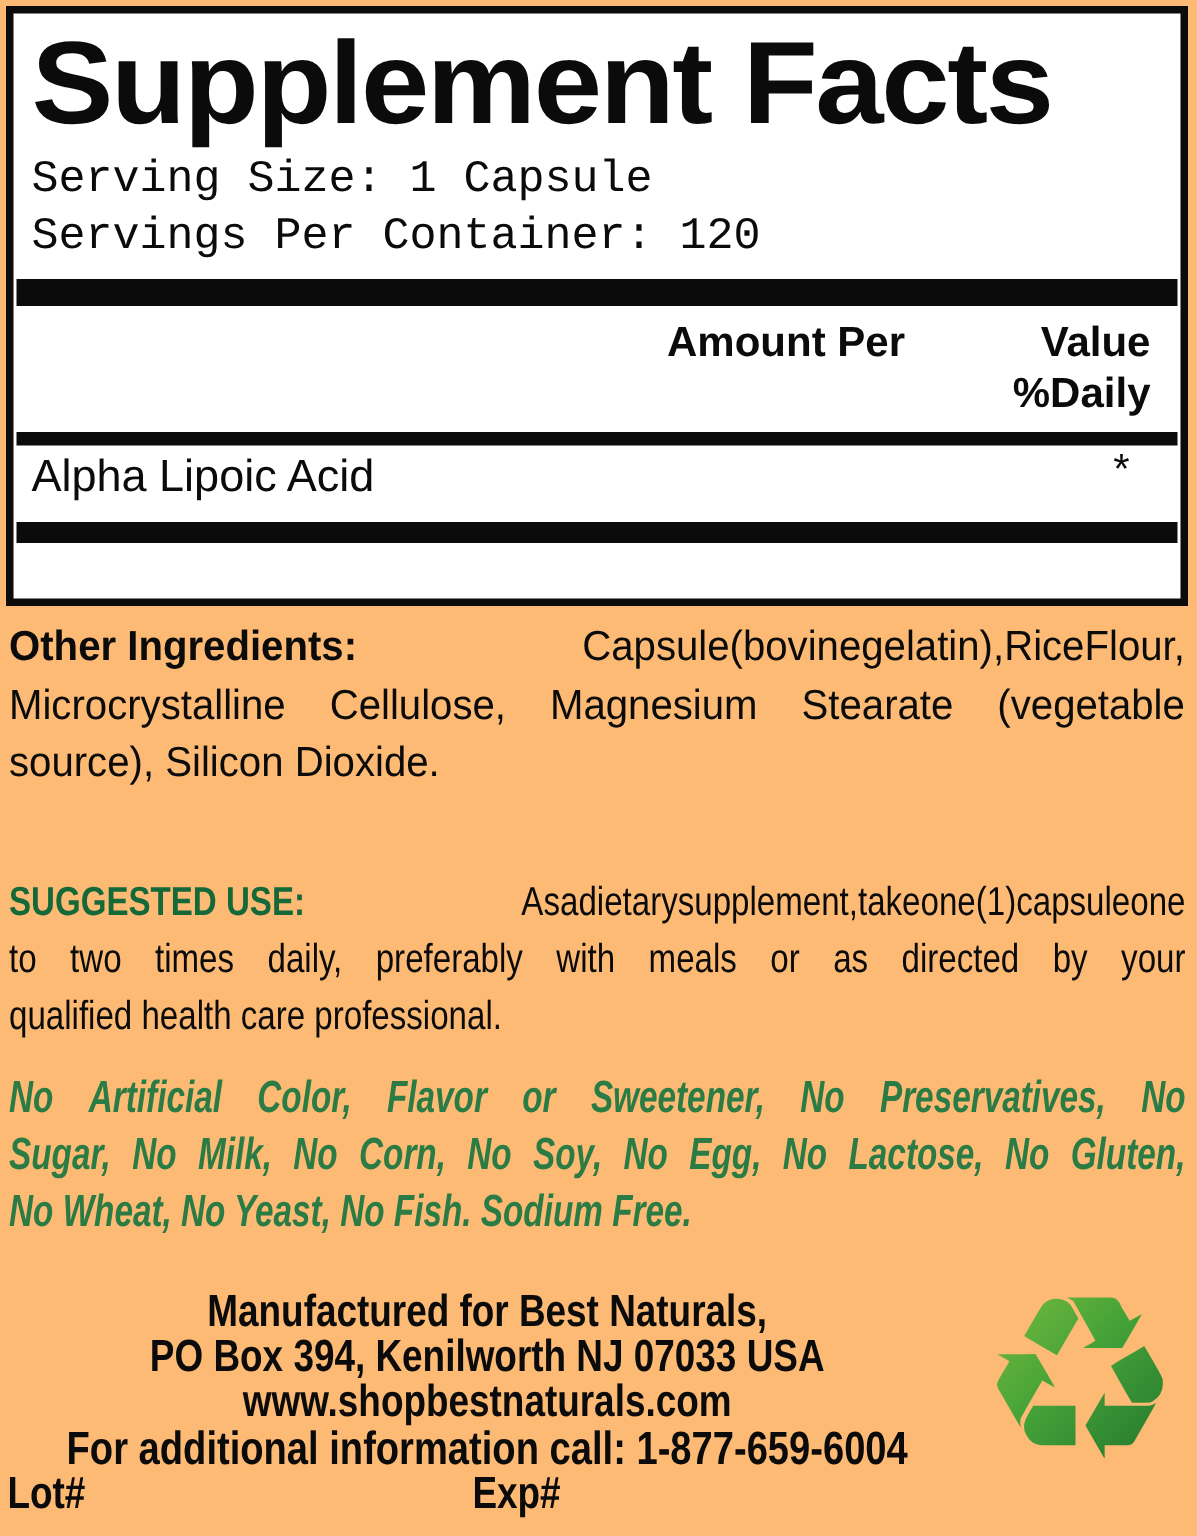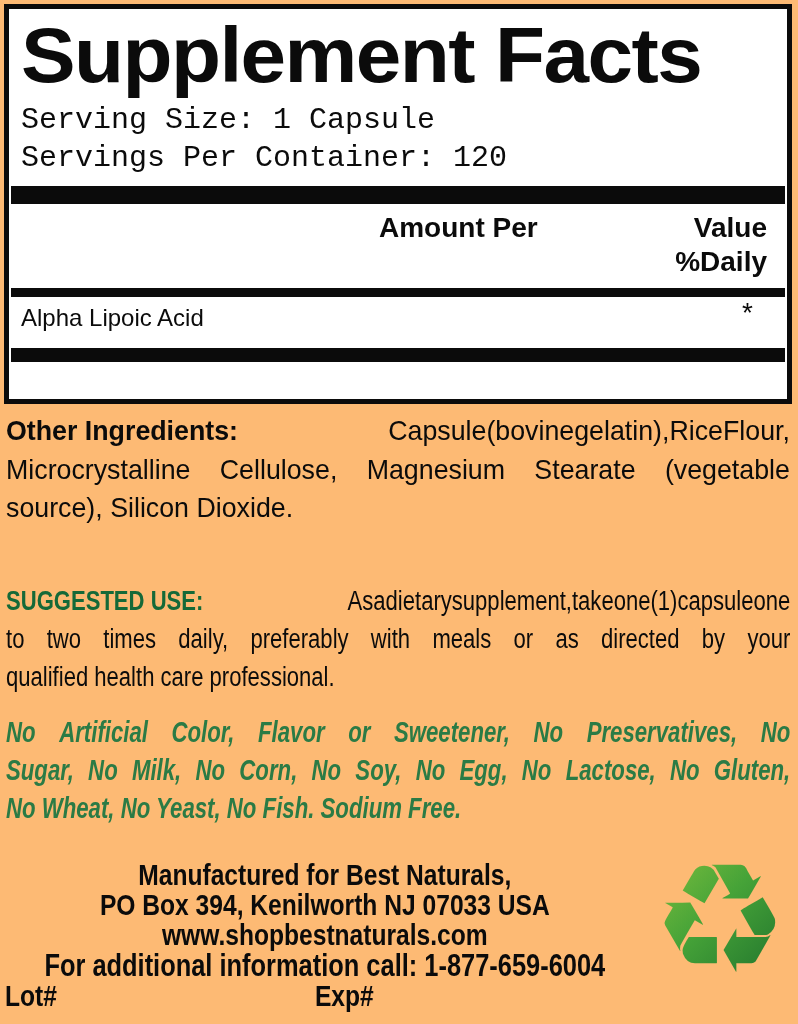--- a/index.html
+++ b/index.html
@@ -36,25 +36,25 @@
   }
   .serving-line { left: 12px; font-size: 30px; line-height: 34px; white-space: nowrap; font-family: Liberation Mono, monospace; }
   .serving-size { top: 94px; }
   .servings-per { top: 132px; text-align: center; }
 
   .bar { left: 2px; right: 2px; background: #0b0b0b; }
   .bar-1 { top: 177px; height: 18px; }
   .bar-2 { top: 279px; height: 9px; }
   .bar-3 { top: 339px; height: 14px; }
 
-  .col-amount { left: 370px; width: 290px; }
+  .col-amount { left: 370px; width: 290px; text-align: center; }
   .col-dv     { right: 20px; width: 170px; text-align: right; }
   .hdr { top: 202px; font-size: 28px; font-weight: bold; line-height: 34px; }
 
-  .nutrient-name   { left: 12px; top: 292px; font-size: 24px; line-height: 34px; }
+  .nutrient-name   { left: 12px; top: 292px; font-size: 30px; line-height: 34px; }
   .nutrient-amount { top: 292px; font-size: 30px; line-height: 34px; }
   .nutrient-dv     { right: 34px; top: 288px; font-size: 28px; width: 60px; text-align: right; }
 
   .footnote { left: 12px; top: 356px; font-size: 30px; line-height: 32px; }
 
   
   .para { position: absolute; transform-origin: left top; }
   .jline { display: flex; justify-content: space-between; white-space: nowrap; }
   .lline { text-align: left; white-space: nowrap; }
 

